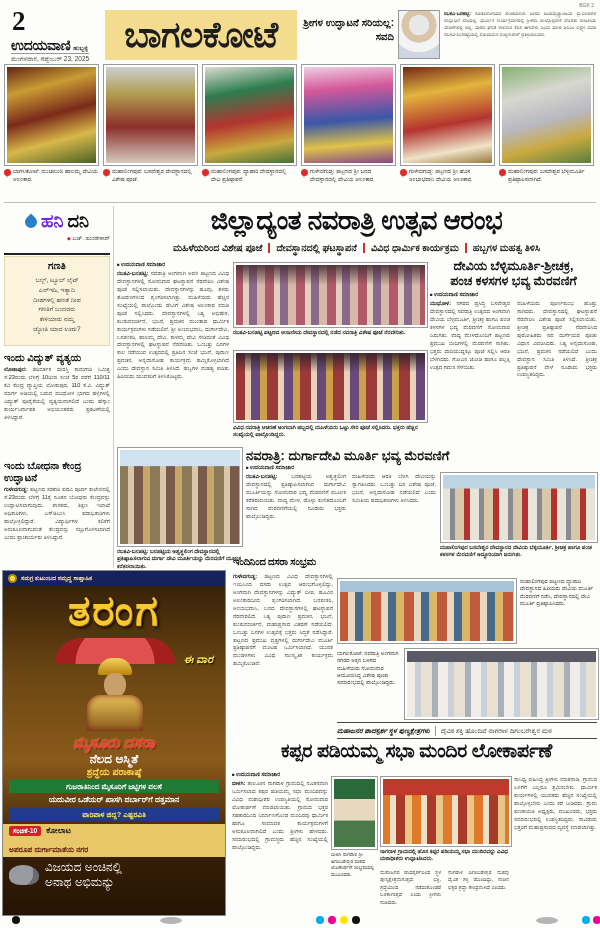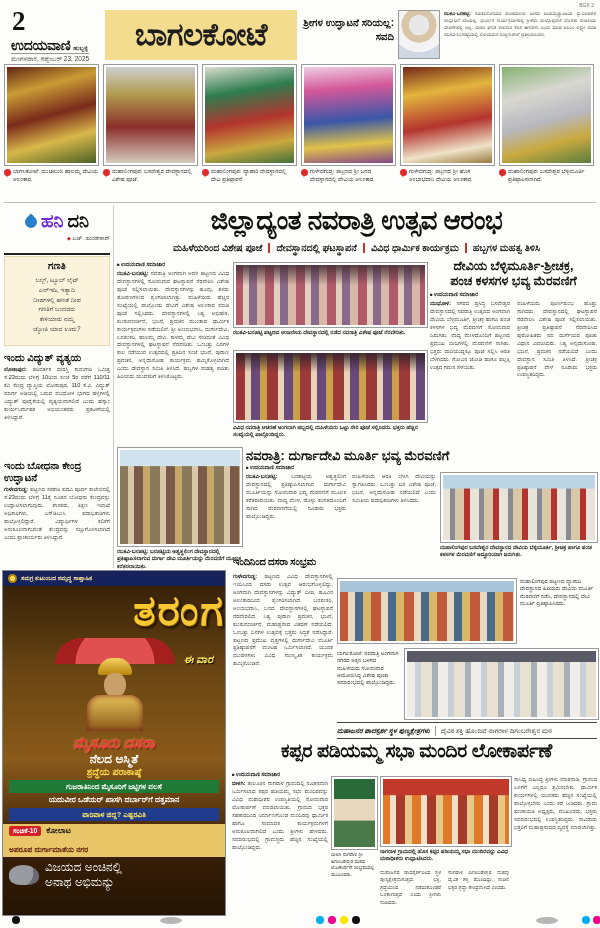--- a/index.html
+++ b/index.html
@@ -7,21 +7,21 @@
         font-family:"Liberation Sans","DejaVu Sans",sans-serif;color:#222;overflow:hidden;}
   .abs{position:absolute;}
   
   .edition-code{top:2px;right:6px;font-size:5px;color:#777;}
   .pagenum{left:12px;top:8px;font-family:"Liberation Serif","DejaVu Serif",serif;font-size:27px;font-weight:bold;color:#111;line-height:1;}
   .paper-row{left:11px;top:36px;white-space:nowrap;}
   .paper-name{font-size:14px;font-weight:bold;color:#111;letter-spacing:-.3px;}
   .paper-city{font-size:6px;font-weight:bold;color:#333;margin-left:3px;}
   .dateline-top{left:11px;top:53px;font-size:6.5px;color:#444;border-top:1px solid #999;padding-top:1px;}
   .section-box{left:105px;top:10px;width:192px;height:50px;background:#f4dc8e;text-align:center;}
-  .section-box span{font-size:31px;font-weight:bold;color:#1d1d1d;line-height:50px;letter-spacing:-.5px;}
+  .section-box span{font-size:36px;font-weight:bold;color:#1d1d1d;line-height:50px;letter-spacing:-.5px;}
   .brief{left:302px;top:8px;width:294px;height:54px;}
   .brief-head{position:absolute;left:0;top:8px;width:92px;font-size:10px;font-weight:bold;text-align:right;line-height:1.35;color:#111;}
   .brief-photo{position:absolute;left:96px;top:2px;width:40px;height:47px;border:1px solid #999;
     background:radial-gradient(circle at 50% 30%,#e8e8e8 0 26%,#d9c6a8 27% 45%,#f3f3f3 46% 70%,#cfd8e2 71%);}
   .brief-body{position:absolute;left:142px;top:3px;width:152px;height:50px;font-size:4.8px;line-height:1.45;text-align:justify;overflow:hidden;color:#333;}
   .brief-body b{color:#111;}
   
   .cell{width:95px;}
   .ph{border:1px solid #9a9a9a;background-clip:padding-box;box-shadow:inset 0 0 0 2px #fff;}
   .strip-ph{width:93px;height:100px;}
@@ -77,21 +77,21 @@
   .kicker .kl{font-size:6.8px;font-weight:bold;font-style:italic;color:#111;}
   .kicker .ksep{width:1px;height:10px;background:#999;}
   .kicker .kr{font-size:6.8px;color:#222;}
   
   .hall-h{left:236px;top:740px;width:361px;text-align:center;font-size:19px;font-weight:bold;color:#101010;white-space:nowrap;letter-spacing:-.4px;}
   
   .ad{left:2px;top:570px;width:224px;height:346px;background:linear-gradient(#2f1c06,#6b4613 30%,#8a5a1a 55%,#3a2008 80%,#241403);overflow:hidden;border:1px solid #888;box-sizing:border-box;}
   .ad-topbar{height:15px;background:#16225c;display:flex;align-items:center;gap:4px;padding:0 5px;}
   .ad-emblem{width:9px;height:9px;border-radius:50%;background:radial-gradient(circle,#ffd94d 0 40%,#b8860b 41%);}
   .ad-tagline{font-size:6px;color:#ffe9a8;font-weight:bold;white-space:nowrap;}
-  .ad-logo{text-align:right;font-size:42px;font-weight:bold;color:#f8c832;line-height:1.2;
+  .ad-logo{text-align:center;font-size:42px;font-weight:bold;color:#f8c832;line-height:1.2;
            text-shadow:1px 1px 0 #7a4a00,2px 2px 3px #000;letter-spacing:2px;}
   .ad-week{position:absolute;right:12px;top:82px;font-size:11px;font-weight:bold;font-style:italic;color:#ffe95e;text-shadow:1px 1px 1px #000;}
   .ad-figure{position:relative;height:96px;}
   .canopy{position:absolute;left:52px;top:2px;width:120px;height:26px;background:radial-gradient(circle at 50% 100%,#e05050 0 60%,#a51f1f 61%);border-radius:60px 60px 0 0;}
   .turban{position:absolute;left:95px;top:22px;width:34px;height:17px;background:linear-gradient(#f5d060,#b8860b);border-radius:17px 17px 3px 3px;}
   .face{position:absolute;left:101px;top:37px;width:22px;height:24px;background:#caa06a;border-radius:45%;}
   .torso{position:absolute;left:84px;top:59px;width:56px;height:36px;background:linear-gradient(#e8c35a,#8a5a1a);border-radius:14px 14px 0 0;box-shadow:inset 0 0 6px #7a1f1f;}
   .ad-text{padding:2px 6px 0;}
   .ad-feature{text-align:center;font-size:15px;font-weight:bold;font-style:italic;color:#e8343d;text-shadow:0 0 2px #ffd34d,1px 1px 1px #400;}
   .ad-sub1{text-align:center;font-size:12px;font-weight:bold;color:#fff;}

